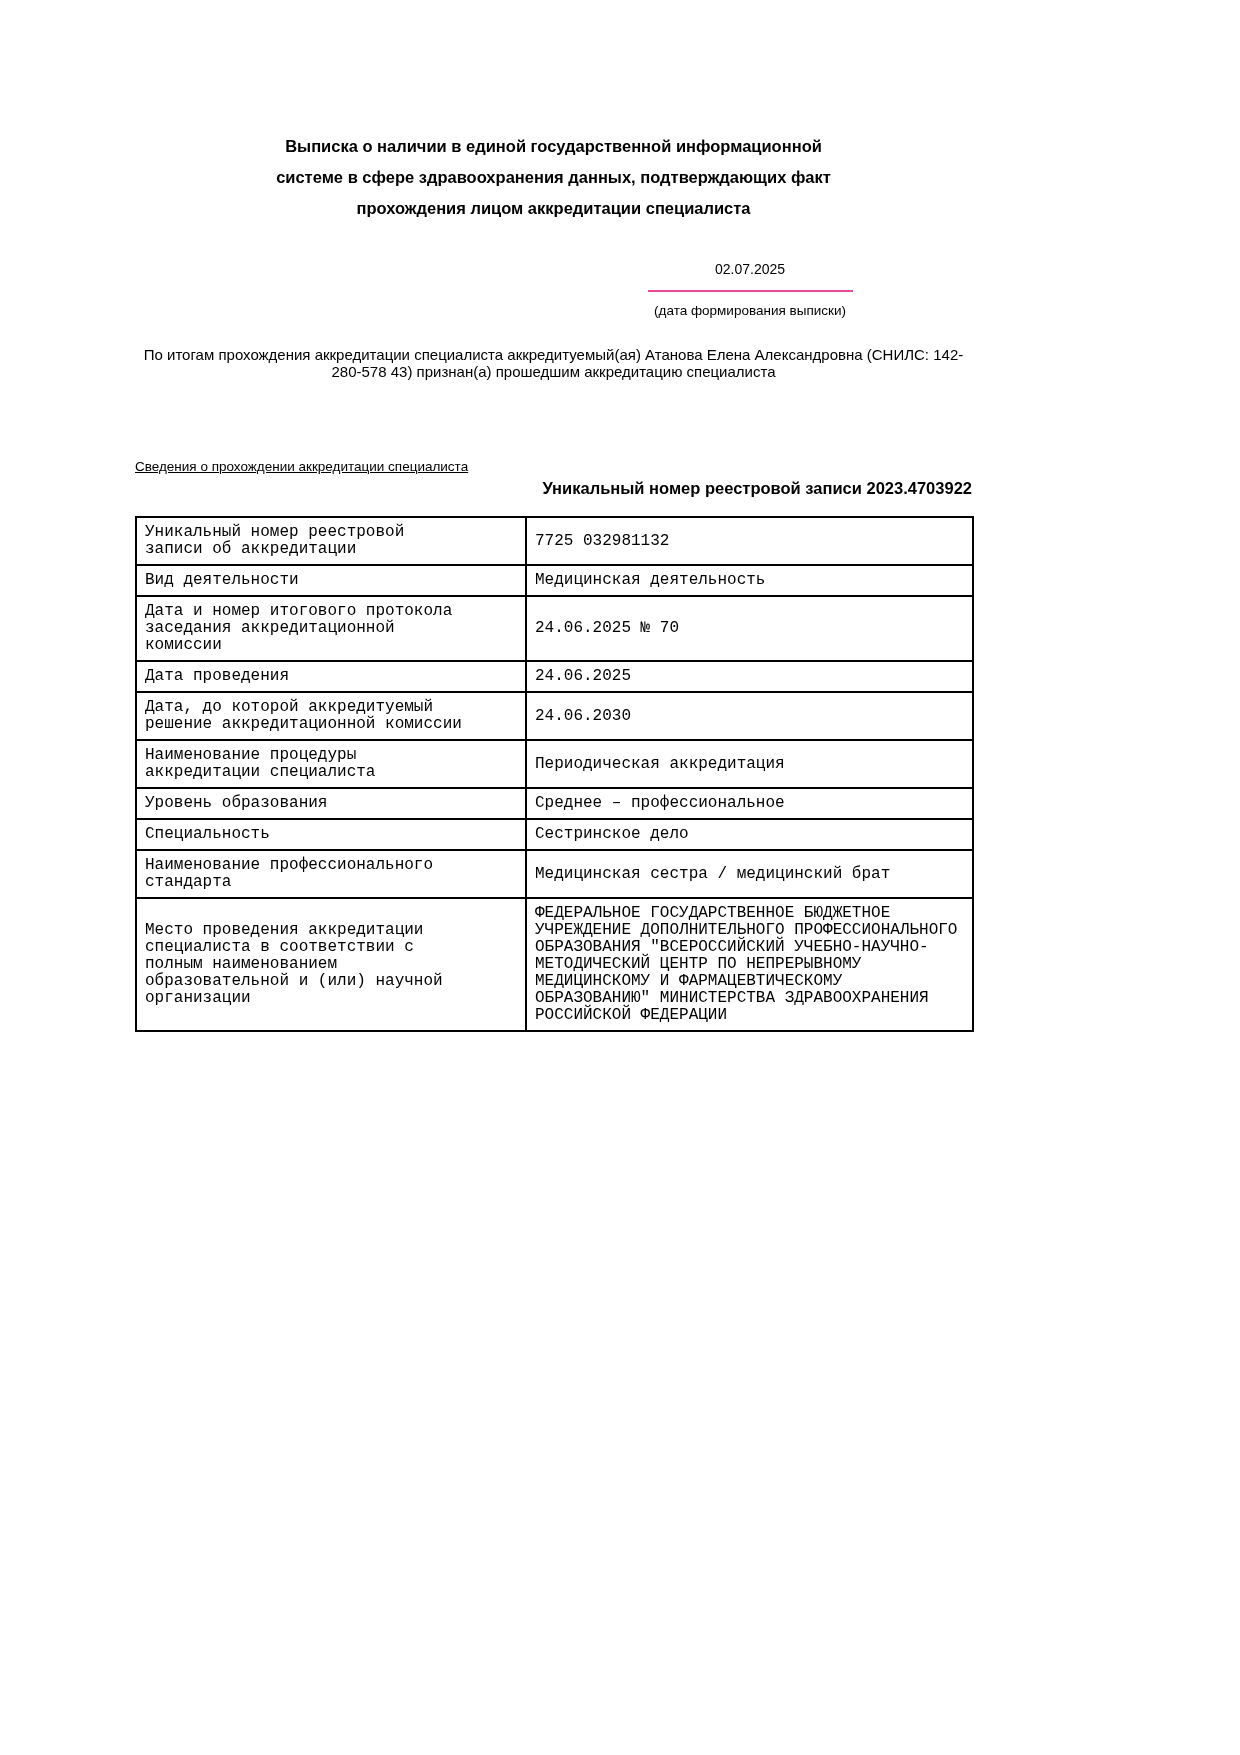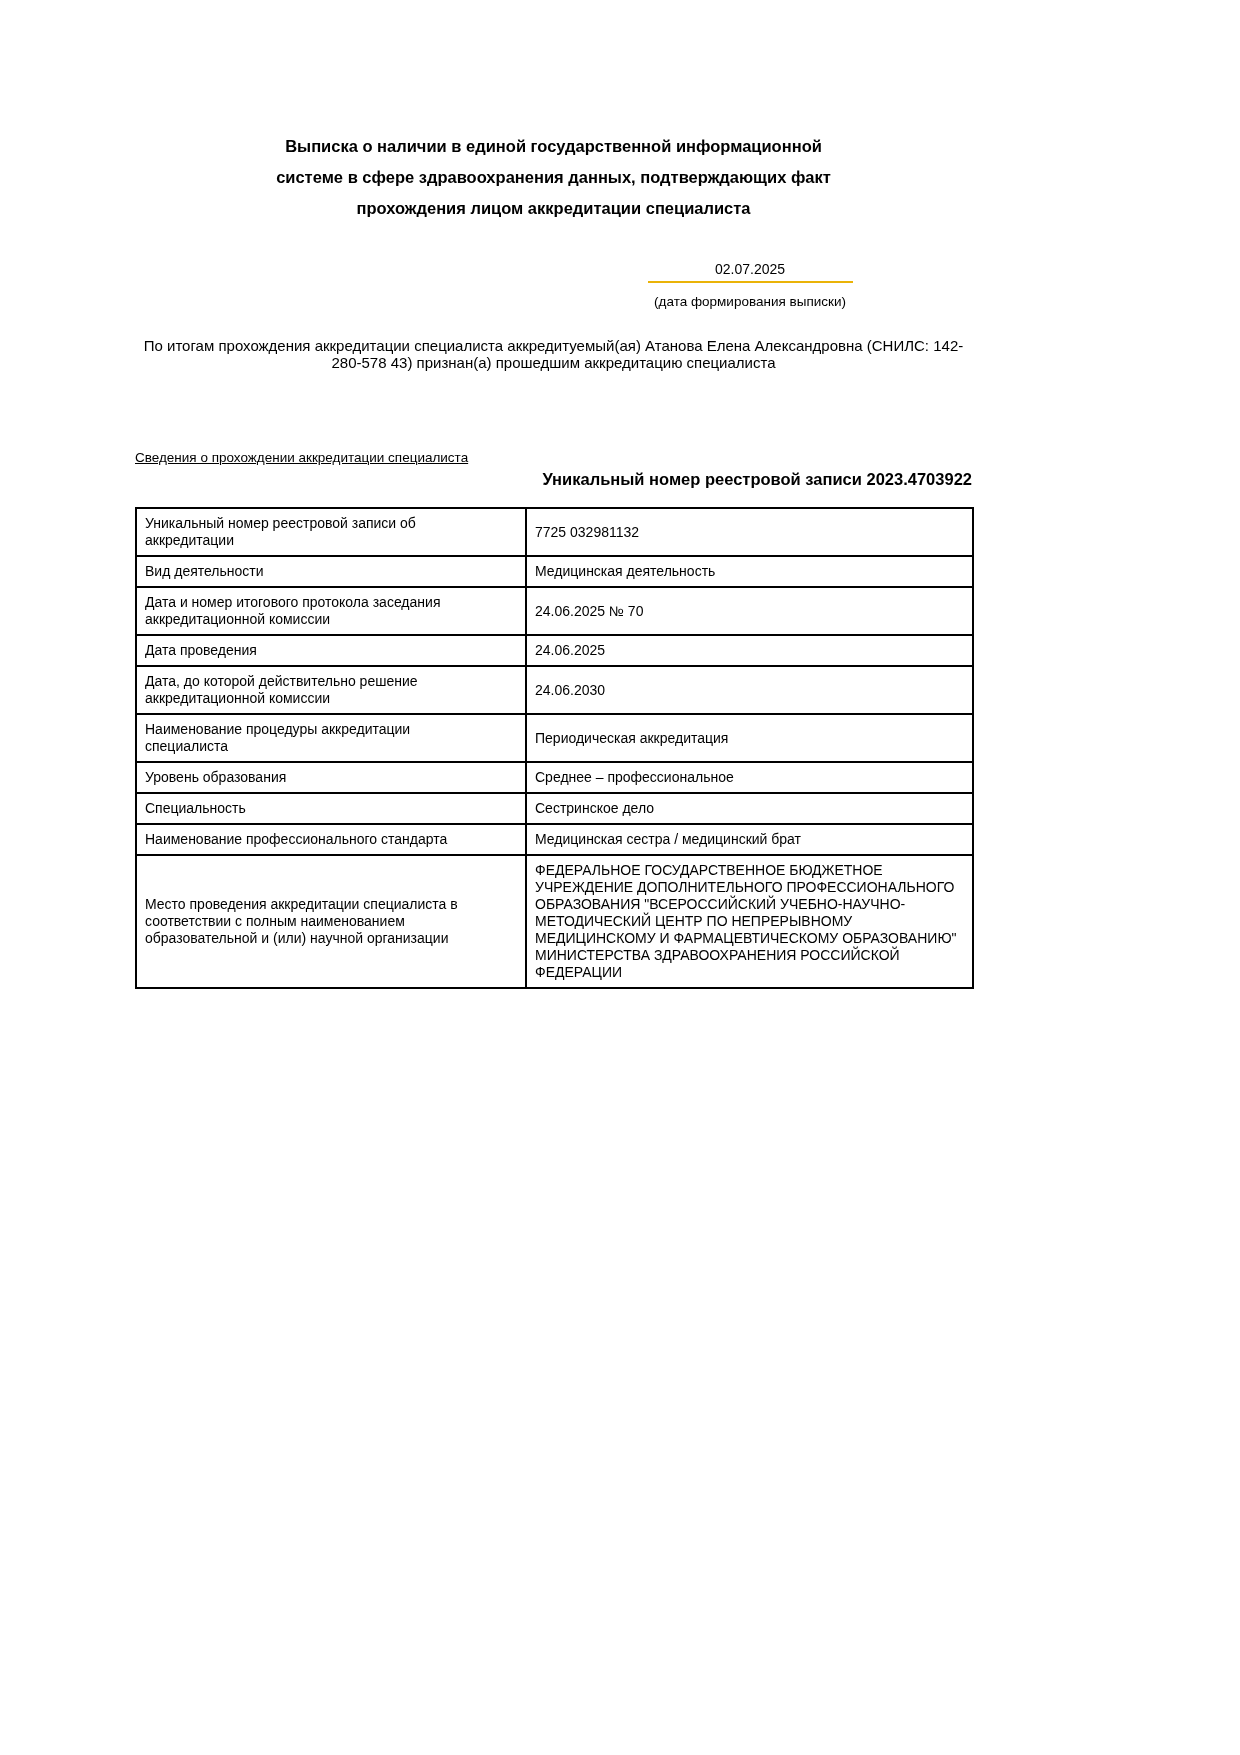--- a/index.html
+++ b/index.html
@@ -32,22 +32,22 @@
     margin-top: 36px;
     margin-left: 490px;
     width: 250px;
     text-align: center;
   }
   .date-value {
     display: inline-block;
     min-width: 205px;
     font-size: 14px;
     line-height: 17px;
-    padding-bottom: 3px;
-    border-bottom: 2px solid #eab308;
+    padding-bottom: 12px;
+    border-bottom: 2px solid #ec4899;
   }
   .date-caption {
     font-size: 13.5px;
     line-height: 16px;
     padding-top: 11px;
     white-space: nowrap;
   }
   .intro {
     margin-top: 27px;
     font-size: 15px;
@@ -66,22 +66,23 @@
     text-align: right;
     font-size: 16.5px;
     font-weight: bold;
     line-height: 20px;
   }
   table.acc-table {
     margin-top: 18px;
     width: 837px;
     border-collapse: collapse;
     table-layout: fixed;
-    font-size: 14px;
+    font-size: 16px;
     line-height: 17px;
+    font-family: Liberation Mono, monospace;
   }
   table.acc-table td {
     border: 2px solid #000000;
     vertical-align: middle;
   }
   td.label-cell {
     padding: 6px 60px 6px 8px;
   }
   td.value-cell {
     padding: 6px 6px 6px 8px;
@@ -130,21 +131,21 @@
     <td class="label-cell">Дата и номер итогового протокола заседания аккредитационной комиссии</td>
     <td class="value-cell">24.06.2025 № 70</td>
   </tr>
 
   <tr>
     <td class="label-cell">Дата проведения</td>
     <td class="value-cell">24.06.2025</td>
   </tr>
 
   <tr>
-    <td class="label-cell">Дата, до которой действительно решение аккредитационной комиссии</td>
+    <td class="label-cell">Дата, до которой аккредитуемый решение аккредитационной комиссии</td>
     <td class="value-cell">24.06.2030</td>
   </tr>
 
   <tr>
     <td class="label-cell">Наименование процедуры аккредитации специалиста</td>
     <td class="value-cell">Периодическая аккредитация</td>
   </tr>
 
   <tr>
     <td class="label-cell">Уровень образования</td>

